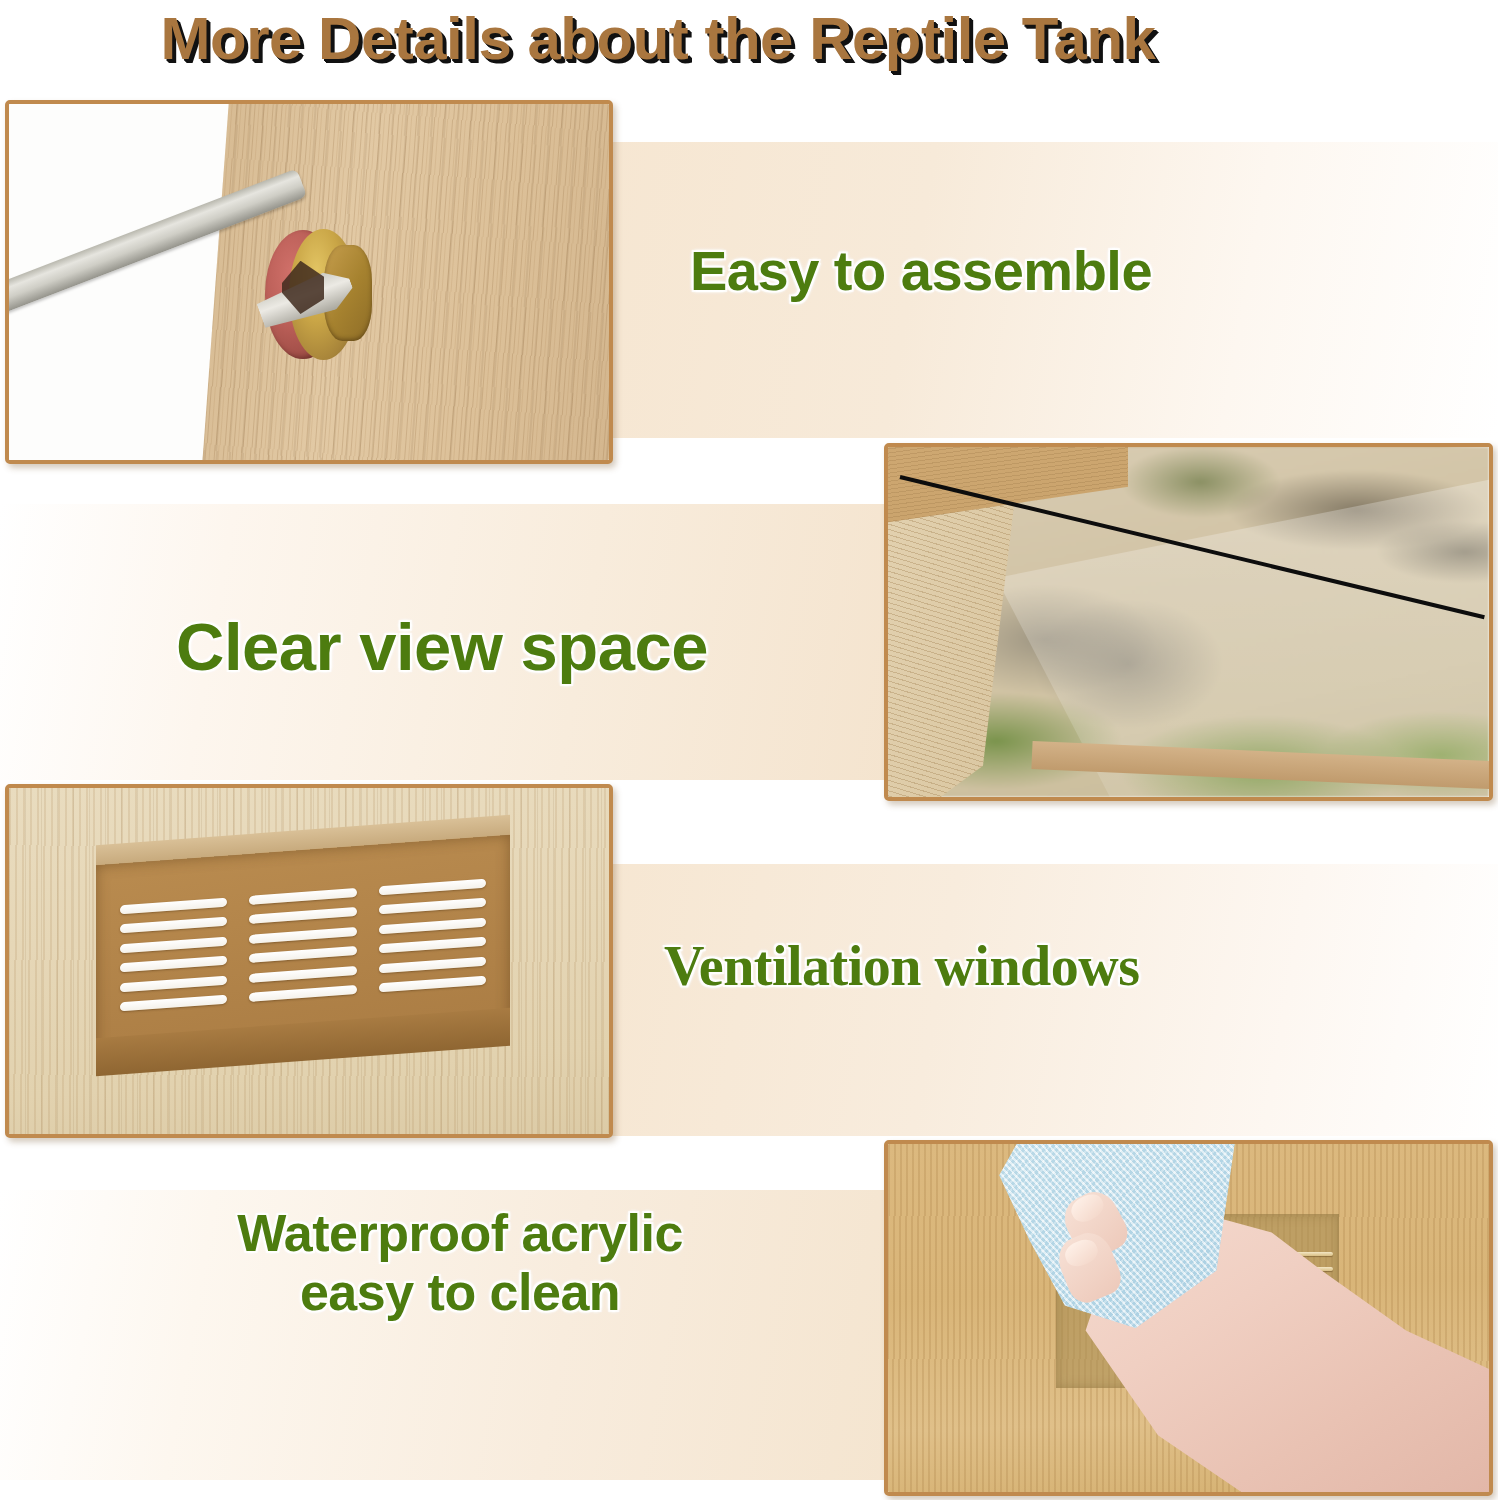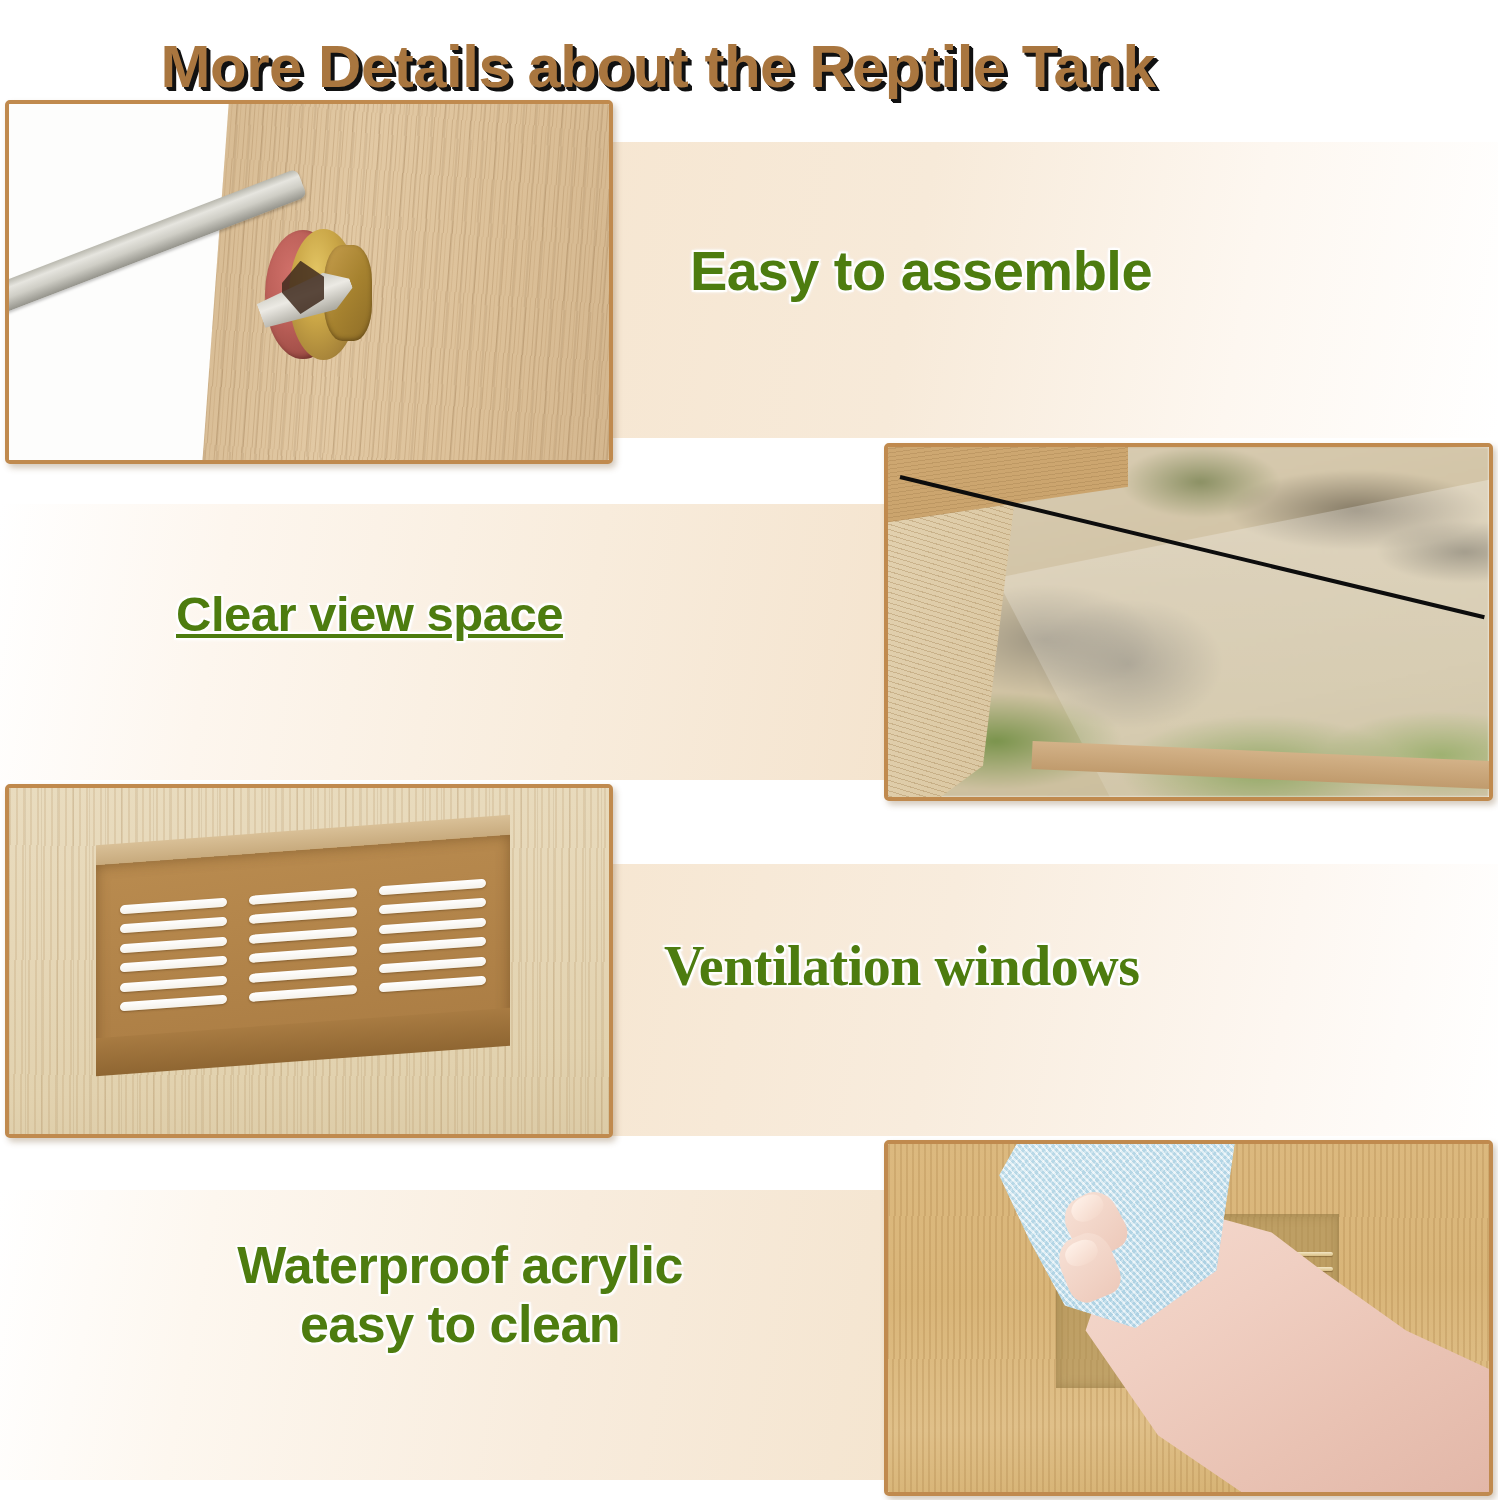--- a/index.html
+++ b/index.html
@@ -26,21 +26,20 @@
     font-size: 60px;
     font-weight: bold;
     letter-spacing: -0.5px;
     color: #a9763f;
     line-height: 74px;
     white-space: nowrap;
     text-shadow:
        3px 3px 0 #111111,
        4px 4px 0 #111111,
        2px 2px 0 #111111;
-    margin-top: 28px;
     -webkit-font-smoothing: antialiased;
   }
 
   
   .band {
     position: absolute;
     z-index: 0;
   }
   .band-1 {
     left: 560px; top: 142px; width: 938px; height: 296px;
@@ -68,24 +67,24 @@
     white-space: nowrap;
     letter-spacing: -0.5px;
     text-shadow:
       0 0 5px #ffffff, 0 0 5px #ffffff, 0 0 5px #ffffff,
       2px 2px 1px rgba(255,255,255,0.95),
      -2px -2px 1px rgba(255,255,255,0.95),
       2px -2px 1px rgba(255,255,255,0.95),
      -2px  2px 1px rgba(255,255,255,0.95);
   }
   #cap-assemble { left: 690px; top: 238px; font-size: 56px; }
-  #cap-clear    { left: 176px; top: 586px; font-size: 49px; text-decoration: underline; }
+  #cap-clear    { left: 176px; top: 608px; font-size: 67px; }
   #cap-vent     { left: 664px; top: 934px; font-size: 56px; font-family: Liberation Serif, serif; }
   #cap-water    {
-    left: 80px; top: 1236px; font-size: 52px;
+    left: 80px; top: 1204px; font-size: 52px;
     white-space: normal; width: 760px; text-align: center; line-height: 1.13;
   }
 
   
   .photo {
     position: absolute;
     z-index: 3;
     border: 4px solid #c08a4e;
     border-radius: 5px;
     overflow: hidden;

